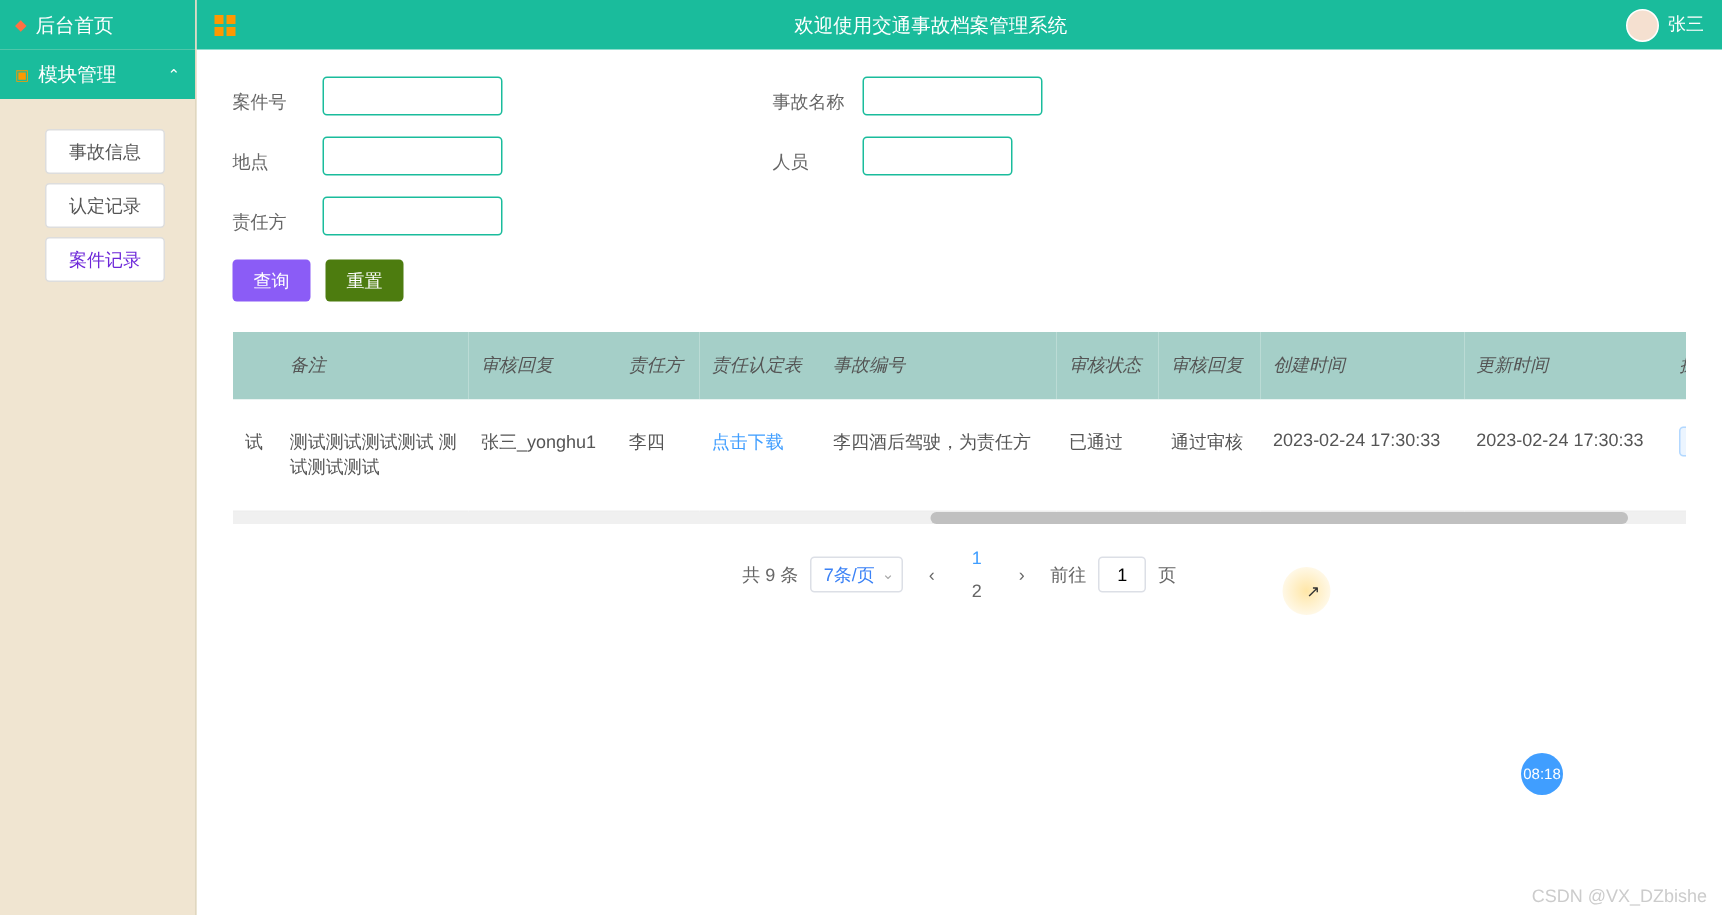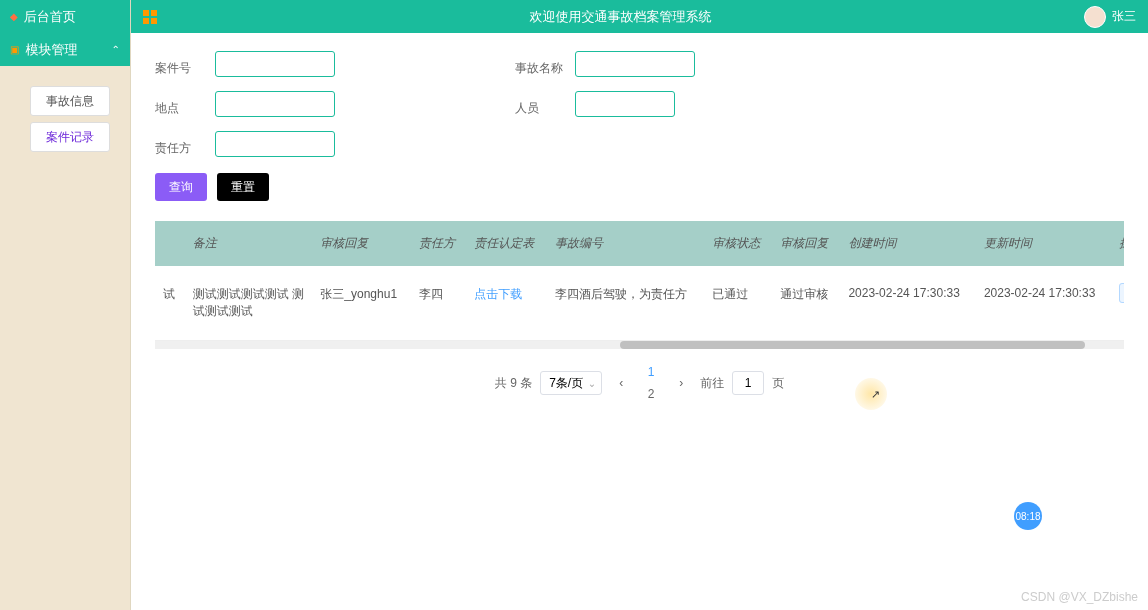--- a/index.html
+++ b/index.html
@@ -34,39 +34,39 @@
     
     .search-form { display: grid; grid-template-columns: repeat(2, 340px); row-gap: 14px; column-gap: 20px; margin-bottom: 16px; }
     .form-row { display: flex; align-items: flex-end; }
     .form-label { width: 60px; text-align: left; color: #666; font-size: 12px; }
     .form-input { width: 120px; height: 26px; border: 1px solid #1abc9c; border-radius: 3px; padding: 0 6px; font-size: 12px; outline: none; }
     .form-row.person .form-input { width: 100px; }
     
     .btn-row { display: flex; gap: 10px; margin-bottom: 20px; }
     .btn { height: 28px; padding: 0 14px; border: none; border-radius: 3px; cursor: pointer; font-size: 12px; color: #fff; }
     .btn-primary { background: #8b5cf6; }
-    .btn-info { background: #000000; }
+    .btn-info { background: #4d7c0f; }
     
     
     .table-wrapper { overflow-x: auto; position: relative; }
     .table { width: 100%; border-collapse: collapse; min-width: 1000px; }
     .table thead { background: #a5cfc8; }
     .table th { padding: 14px 8px; text-align: left; color: #555; font-weight: normal; font-size: 12px; white-space: nowrap; font-style: italic; }
     .table td { padding: 20px 8px; color: #555; font-size: 12px; vertical-align: top; white-space: nowrap; border-bottom: 1px solid #eee; }
     .table td.wrap { white-space: normal; max-width: 120px; }
     .link { color: #409eff; cursor: pointer; }
     .table tbody tr { background: #fff; }
     .op-btn { color: #409eff; border: 1px solid #b3d8ff; background: #ecf5ff; padding: 3px 6px; border-radius: 3px; font-size: 11px; cursor: pointer; }
     
     .scrollbar-track { height: 8px; background: #f0f0f0; position: relative; }
     .scrollbar-thumb { position: absolute; left: 48%; top: 0; height: 8px; width: 48%; background: #c0c0c0; border-radius: 4px; }
     
     
     .pagination { display: flex; align-items: center; justify-content: center; gap: 8px; padding: 12px 0; color: #666; font-size: 12px; }
-    .page-select { border: 1px solid #dcdfe6; border-radius: 3px; height: 24px; padding: 0 18px 0 8px; font-size: 12px; color: #000000; position: relative; display: flex; align-items: center; cursor: pointer; }
+    .page-select { border: 1px solid #dcdfe6; border-radius: 3px; height: 24px; padding: 0 18px 0 8px; font-size: 12px; color: #3b82f6; position: relative; display: flex; align-items: center; cursor: pointer; }
     .page-select::after { content: "⌄"; position: absolute; right: 5px; color: #aaa; font-size: 10px; }
     .page-nav { width: 22px; height: 22px; display: flex; align-items: center; justify-content: center; cursor: pointer; color: #666; }
     .page-num { min-width: 22px; height: 22px; display: flex; align-items: center; justify-content: center; cursor: pointer; }
     .page-num.active { color: #409eff; }
     .page-jump-input { width: 32px; height: 24px; border: 1px solid #dcdfe6; border-radius: 3px; text-align: center; font-size: 12px; }
     
     
     .float-badge { position: absolute; right: 106px; bottom: 80px; width: 28px; height: 28px; border-radius: 50%; background: #409eff; color: #fff; display: flex; align-items: center; justify-content: center; font-size: 10px; }
     
     
@@ -86,20 +86,21 @@
     </div>
     <div class="sidebar-menu">
       <span class="left">
         <span class="icon">▣</span>
         <span>模块管理</span>
       </span>
       <span class="chevron">⌃</span>
     </div>
     <div class="sidebar-items">
         <div class="sidebar-item">事故信息</div>
+        <div class="sidebar-item">认定记录</div>
         <div class="sidebar-item active">案件记录</div>
       </div>
   </div>
 
   <div class="main">
     <div class="topbar">
       <div class="topbar-left">
         <span class="grid-icon">
             <span></span>
             <span></span>

